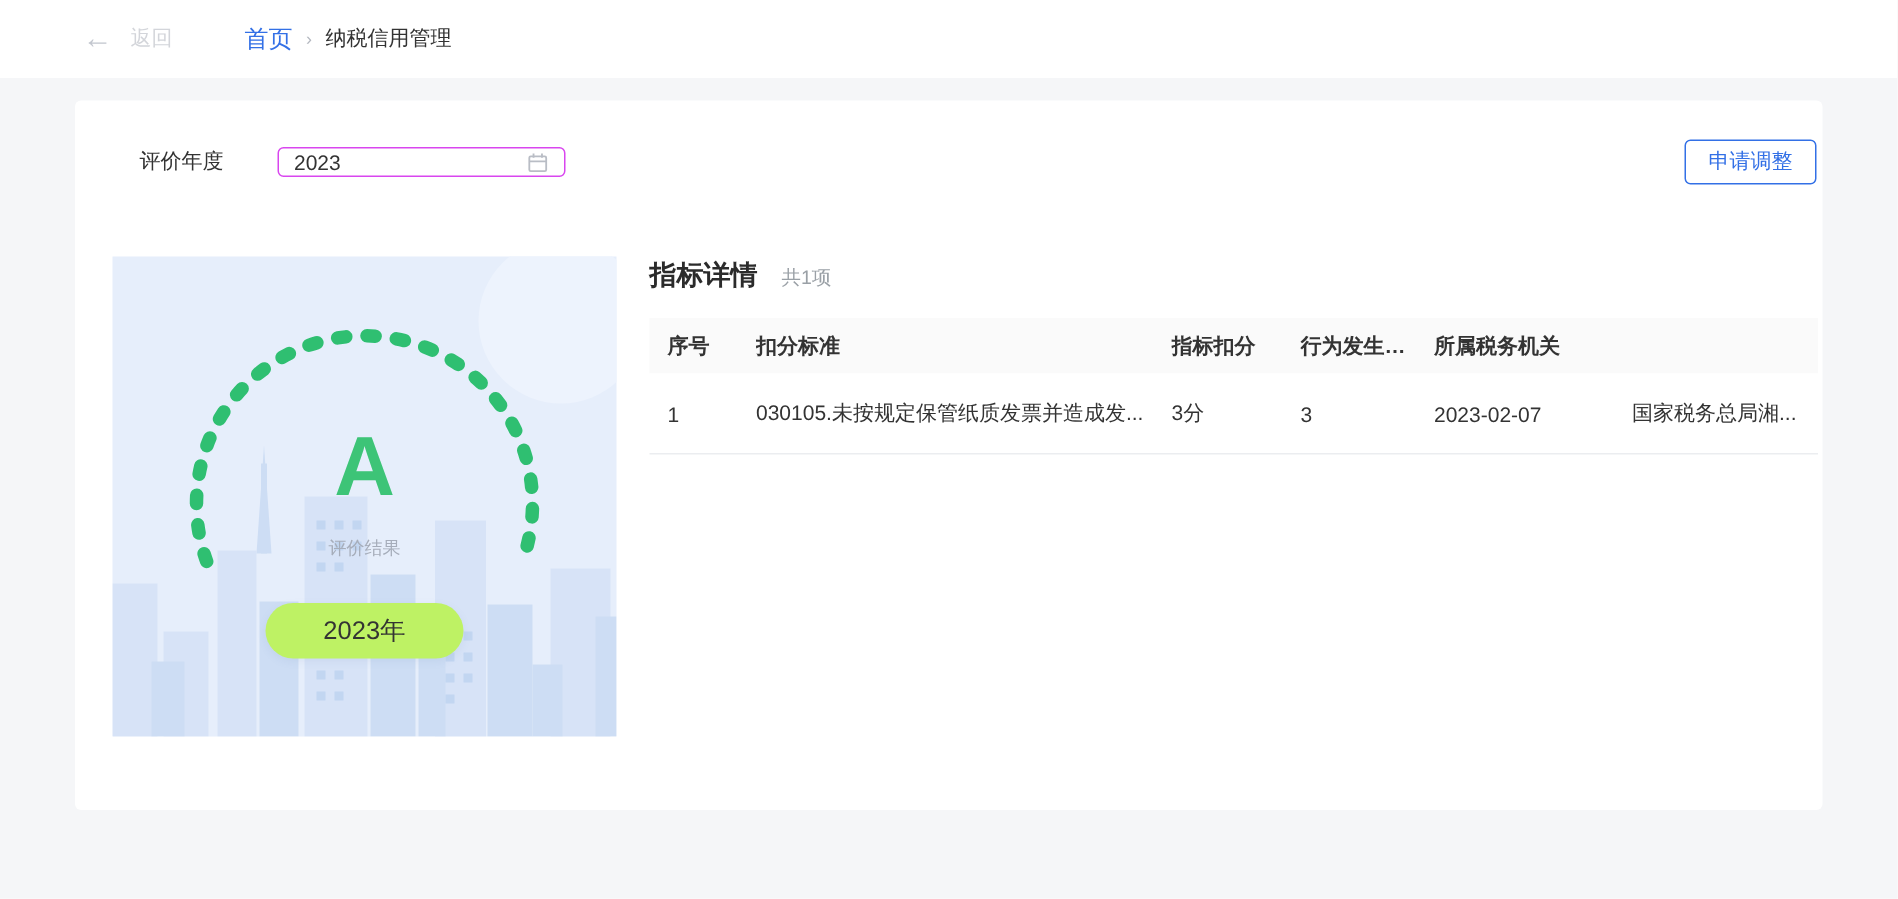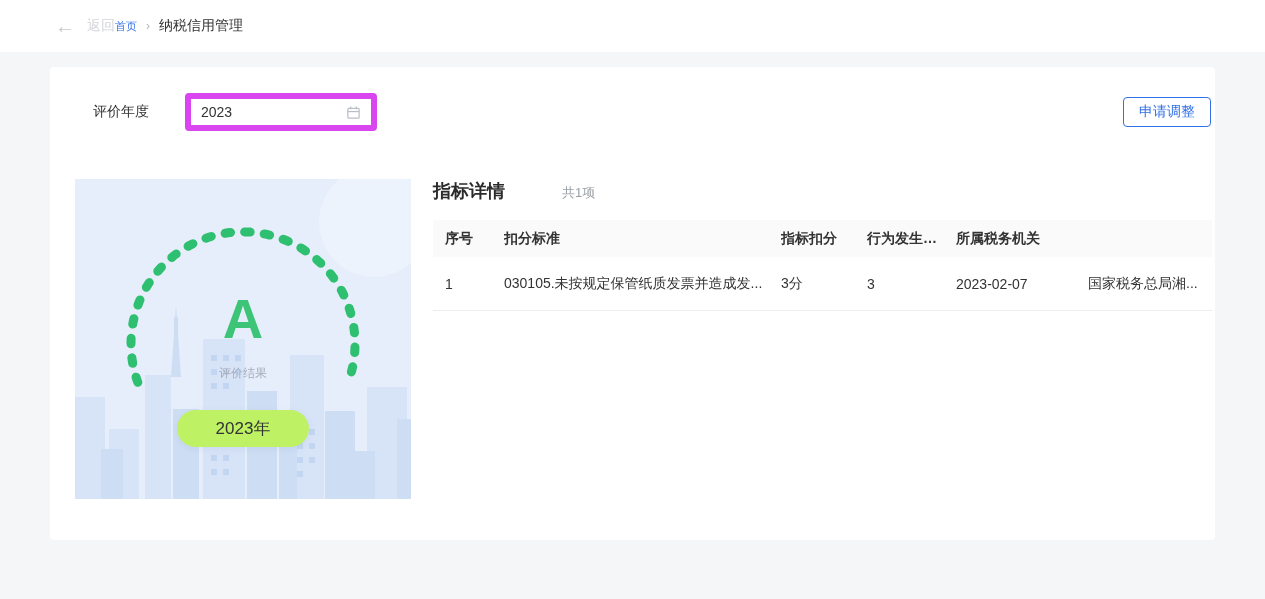--- a/index.html
+++ b/index.html
@@ -2,49 +2,49 @@
 <html><head>
 <meta charset="utf-8">
 <style>
   * { margin:0; padding:0; box-sizing:border-box; }
   html,body { width:1265px; height:599px; background:#f5f6f8; font-family:"Liberation Sans","DejaVu Sans",sans-serif; overflow:hidden; }
 
   
   .topbar { height:52px; background:#ffffff; display:flex; align-items:center; padding-left:55px; }
   .back-arrow { color:#c3c7cf; font-size:20px; line-height:1; cursor:pointer; }
   .back-label { color:#d3d5da; font-size:14px; margin-left:12px; cursor:pointer; }
-  .crumb-home { color:#3370e6; font-size:11px; cursor:pointer; }
+  .crumb-home { color:#3370e6; font-size:16px; margin-left:48px; cursor:pointer; }
   .crumb-sep { color:#b3b7bf; font-size:12px; margin:0 9px; }
   .crumb-current { color:#333; font-size:14px; }
 
   
   .main-card { margin:15px 50px 0 50px; height:473px; background:#ffffff; border-radius:4px; position:relative; }
 
   .filter-row { display:flex; align-items:center; padding:26px 4px 0 43px; }
   .filter-label { font-size:14px; color:#333; margin-right:36px; }
-  .year-input { width:192px; height:38px; border:6px solid #d946ef; border-radius:4px; background:#fff; display:flex; align-items:center; padding:0 10px; cursor:pointer; }
+  .year-input { width:192px; height:20px; border:1px solid #d946ef; border-radius:4px; background:#fff; display:flex; align-items:center; padding:0 10px; cursor:pointer; }
   .year-value { flex:1; font-size:14px; color:#333; }
   .cal-icon { width:15px; height:15px; color:#b9bdc5; }
   .filter-spacer { flex:1; }
   .btn-outline { height:30px; padding:0 15px; background:#fff; border:1px solid #3370e6; color:#3370e6; font-size:14px; border-radius:4px; margin-left:8px; cursor:pointer; font-family:inherit; }
 
   .content-row { display:flex; padding:48px 4px 0 25px; }
 
   
   .rating-card { width:336px; height:320px; background:#e6eefb; position:relative; overflow:hidden; flex:none; }
   .rating-deco-circle { position:absolute; width:110px; height:110px; border-radius:50%; background:#edf3fd; right:-18px; top:-12px; }
   .skyline { position:absolute; left:0; bottom:0; width:336px; height:220px; }
   .arc-svg { position:absolute; left:0; top:0; width:336px; height:320px; }
   .grade { position:absolute; top:112px; left:0; width:100%; text-align:center; font-size:56px; font-weight:bold; color:#3dc477; line-height:1; }
   .result-label { position:absolute; top:186px; left:0; width:100%; text-align:center; font-size:12px; color:#a6adba; }
   .year-pill { position:absolute; top:231px; left:50%; transform:translateX(-50%); min-width:132px; height:37px; background:#bef264; border-radius:19px; box-shadow:0 2px 6px rgba(100,130,180,0.10); font-size:17px; color:#333; text-align:center; line-height:37px; padding:0 24px; }
 
   
   .details { flex:1; margin-left:22px; min-width:0; }
-  .details-title-row { display:flex; align-items:baseline;gap:41px; }
+  .details-title-row { display:flex; align-items:baseline; }
   .details-title { font-size:18px; font-weight:bold; color:#2b2b2b; }
   .details-count { font-size:13px; color:#9aa0a6; margin-left:16px; }
   .table { margin-top:17px; width:779px; }
   .t-grid { display:grid; grid-template-columns:71px 277px 86px 89px 132px 1fr; align-items:center; }
   .t-head { background:#fafafa; height:37px; font-size:14px; font-weight:bold; color:#333; }
   .t-head .cell:first-child, .t-row .cell:first-child { padding-left:12px; }
   .t-row { height:54px; border-bottom:1px solid #ebedf0; font-size:14px; color:#333; background:#fff; }
   .cell { white-space:nowrap; overflow:hidden; text-overflow:ellipsis; padding-right:10px; }
 </style>
 </head>

